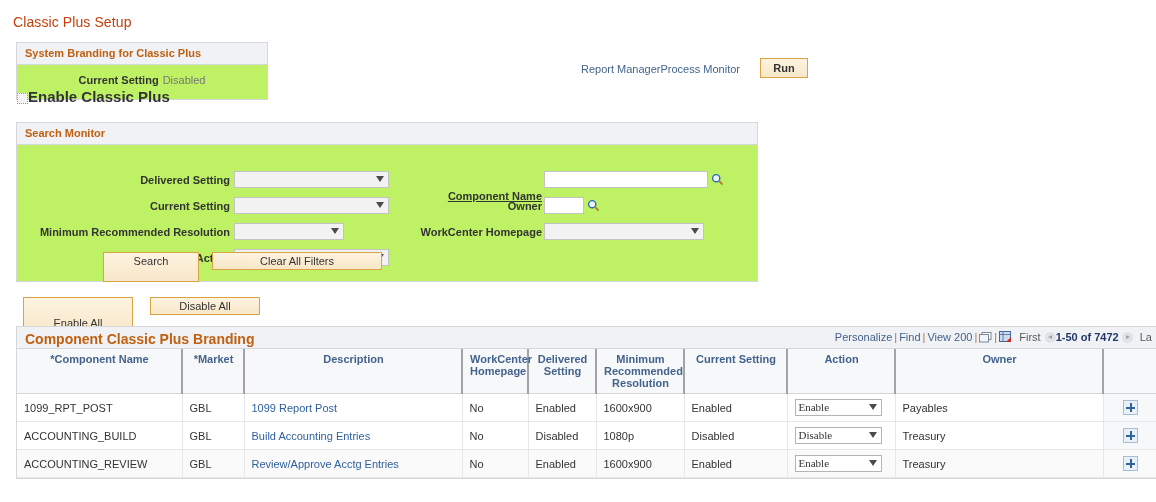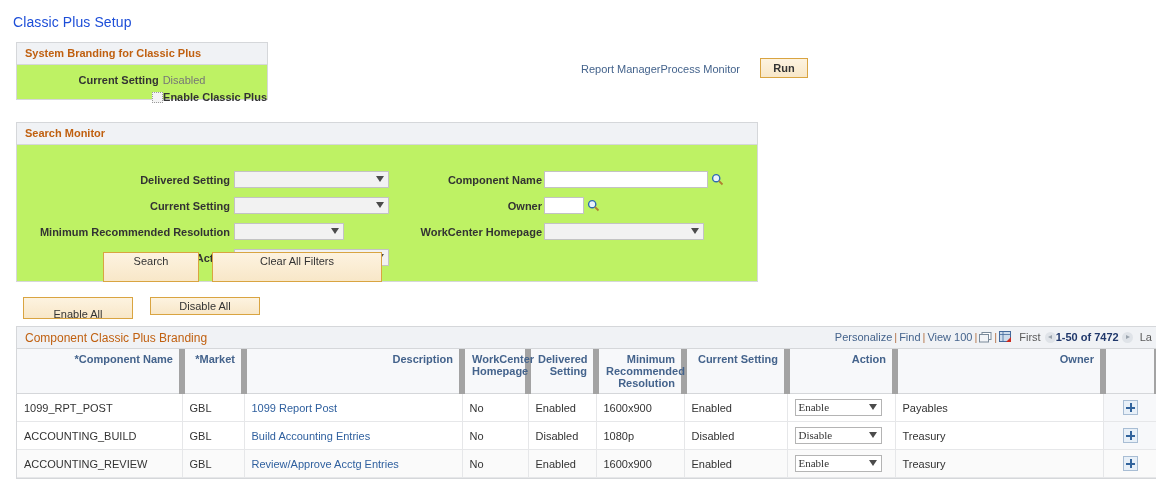--- a/index.html
+++ b/index.html
@@ -16,21 +16,21 @@
     font-size: 11px;
     color: #333333;
   }
 
   
   .page-title {
     position: absolute;
     left: 13px;
     top: 14px;
     font-size: 14px;
-    color: #1d4ed8;
+    color: #c2410c;
     letter-spacing: .1px;
   }
 
   
   .groupbox {
     position: absolute;
     border: 1px solid #d5d7da;
     background: #bef264;
     box-sizing: border-box;
   }
@@ -52,23 +52,23 @@
   #branding-box { left: 16px; top: 42px; width: 252px; height: 58px; }
   .branding-line1 {
     text-align: center;
     padding-top: 8px;
     font-size: 11px;
     line-height: 14px;
   }
   .branding-label { font-weight: bold; color: #333333; }
   .branding-value { color: #767676; padding-left: 4px; }
   .branding-line2 {
-    text-align: right;
+    text-align: left;
     padding-top: 3px;
-    font-size: 11px;
+    font-size: 15px;
     line-height: 14px;
     white-space: nowrap;
   }
   .cbx {
     display: inline-block;
     width: 11px;
     height: 11px;
     border: 1px dotted #9a9a9a;
     background: #f4f4f4;
     vertical-align: -2px;
@@ -152,24 +152,24 @@
   }
   .lookup {
     position: absolute;
     width: 13px;
     height: 13px;
     cursor: pointer;
   }
 
   
   #search-button { position: absolute; left: 103px; top: 252px; width: 96px; height: 30px; padding: 1px 0; }
-  #clear-button  { position: absolute; left: 212px; top: 252px; width: 170px; height: 30px; padding: 1px 0; }
-
-  
-  #enable-all-button  { position: absolute; left: 23px;  top: 297px; width: 110px; height: 22px; padding: 9px 0; }
+  #clear-button  { position: absolute; left: 212px; top: 252px; width: 170px; height: 18px; padding: 1px 0; }
+
+  
+  #enable-all-button  { position: absolute; left: 23px;  top: 297px; width: 110px; height: 22px; padding: 18px 0; }
   #disable-all-button { position: absolute; left: 150px; top: 297px; width: 110px; height: 18px; padding: 1px 0; }
 
   
   #grid-wrap {
     position: absolute;
     left: 16px;
     top: 326px;
     width: 1140px;
     border: 1px solid #d5d7da;
     border-right: none;
@@ -180,22 +180,22 @@
     background: #f0f2f5;
     border-bottom: 1px solid #d5d7da;
     height: 21px;
     position: relative;
   }
   .grid-title {
     position: absolute;
     left: 8px;
     top: 4px;
     color: #c06010;
-    font-weight: normal;
-    font-size: 12px;
+    font-weight: bold;
+    font-size: 14px;
   }
   .grid-tools {
     position: absolute;
     right: 0px;
     top: 4px;
     font-size: 11px;
     color: #44638c;
     white-space: nowrap;
   }
   .grid-tools a { color: #44638c; text-decoration: none; }
@@ -237,24 +237,24 @@
   table.grid {
     border-collapse: collapse;
     width: 100%;
     table-layout: fixed;
     font-size: 11px;
   }
   table.grid th {
     background: #f7f8fa;
     color: #44638c;
     font-weight: bold;
-    text-align: right;
+    text-align: center;
     vertical-align: top;
     padding: 4px 6px 4px 7px;
-    border-right: 6px solid #a3a3a3;
+    border-right: 2px solid #a3a3a3;
     border-bottom: 1px solid #d5d7da;
     line-height: 12px;
     height: 34px;
     box-sizing: border-box;
   }
   table.grid td {
     padding: 5px 6px 5px 7px;
     border-right: 1px solid #e6e7e9;
     border-bottom: 1px solid #e6e7e9;
     color: #333333;
@@ -350,21 +350,21 @@
       <span></span>
       <span class="arrow"></span>
     </div>
 
     <div class="f-label" style="left:0px; top:104px; width:213px;">Action</div>
     <div class="ctl-select" style="left:217px; top:104px; width:155px;">
       <span></span>
       <span class="arrow"></span>
     </div>
 
-    <div class="f-label" style="left:330px; top:26px; width:195px;">Component Name</div>
+    <div class="f-label" style="left:330px; top:42px; width:195px;text-decoration:underline;">Component Name</div>
     <input class="ctl-text" style="left: 527px; top: 26px; width: 164px;" value="">
     <span class="lookup" style="left:694px; top:28px;">
       <svg width="13" height="13" viewBox="0 0 13 13">
         <circle cx="5.2" cy="5.2" r="3.6" fill="#eaf2fb" stroke="#2e6bb0" stroke-width="1.4"></circle>
         <line x1="8" y1="8" x2="11.5" y2="11.5" stroke="#b08030" stroke-width="1.8"></line>
       </svg>
     </span>
 
     <div class="f-label" style="left:330px; top:52px; width:195px;">Owner</div>
     <input class="ctl-text" style="left: 527px; top: 52px; width: 40px;" value="">
@@ -386,21 +386,21 @@
 <div class="btn" id="search-button">Search</div>
 <div class="btn" id="clear-button">Clear All Filters</div>
 
 <div class="btn" id="enable-all-button">Enable All</div>
 <div class="btn" id="disable-all-button">Disable All</div>
 
 <div id="grid-wrap">
   <div class="grid-titlebar">
     <span class="grid-title">Component Classic Plus Branding</span>
     <span class="grid-tools">
-      <a href="#">Personalize</a><span class="sep">|</span><a href="#">Find</a><span class="sep">|</span><a href="#">View 100</a><span class="sep">|</span><span class="icon-zoomgrid"><svg width="13" height="11" viewBox="0 0 13 11">
+      <a href="#">Personalize</a><span class="sep">|</span><a href="#">Find</a><span class="sep">|</span><a href="#">View 200</a><span class="sep">|</span><span class="icon-zoomgrid"><svg width="13" height="11" viewBox="0 0 13 11">
             <rect x="3" y="0.5" width="9" height="7" fill="#ffffff" stroke="#7a8a9a" stroke-width="1"></rect>
             <rect x="0.5" y="2.5" width="9" height="7.5" fill="#f2f4f7" stroke="#7a8a9a" stroke-width="1"></rect>
           </svg></span><span class="sep">|</span><span class="icon-dlgrid"><svg width="13" height="12" viewBox="0 0 13 12">
             <rect x="0.5" y="0.5" width="11" height="10" fill="#cddcec" stroke="#43699c" stroke-width="1"></rect>
             <line x1="0.5" y1="3.5" x2="11.5" y2="3.5" stroke="#43699c" stroke-width="0.8"></line>
             <line x1="4" y1="0.5" x2="4" y2="10.5" stroke="#43699c" stroke-width="0.8"></line>
             <path d="M7 11 L12 11 L12 6 Z" fill="#cc2a20"></path>
           </svg></span>
       <span class="nav-label">First</span><span class="nav-arrow prev"></span><span class="nav-count">1-50 of 7472</span> <span class="nav-arrow next"></span> <span class="nav-label">La</span>
     </span>

